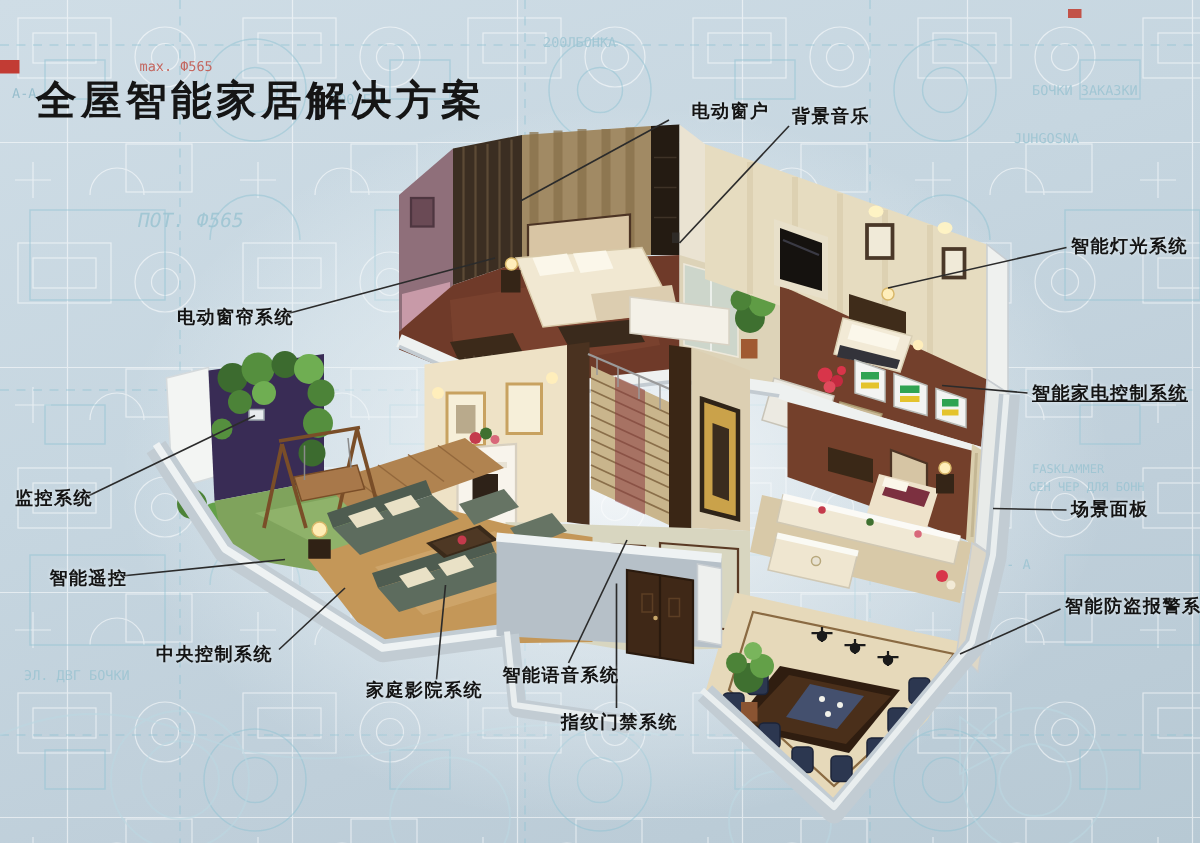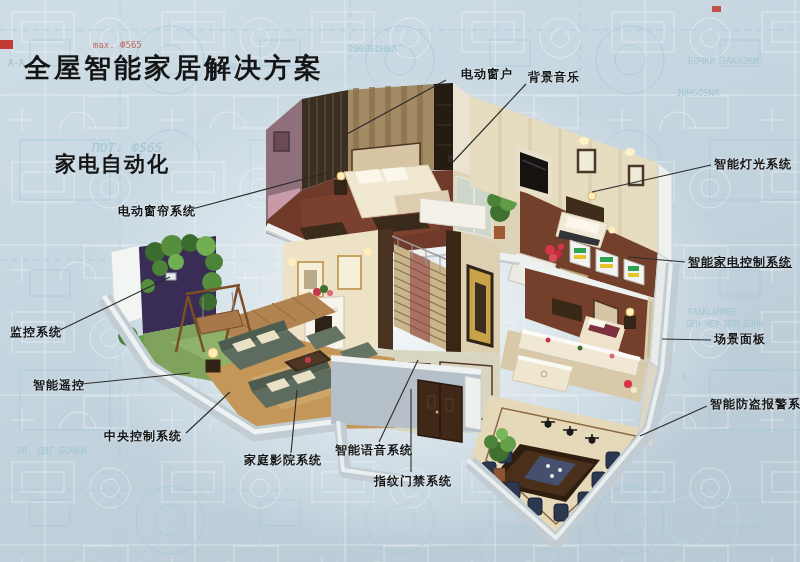--- a/index.html
+++ b/index.html
@@ -67,21 +67,21 @@
     </g>
     <rect x="0" y="40" width="13" height="9" fill="#c23c34"></rect>
     <rect x="712" y="6" width="9" height="6" fill="#c25248"></rect>
     <ellipse cx="410" cy="310" rx="330" ry="240" fill="url(#glow)"></ellipse>
   </svg>
 
   <div id="bgtext-layer">
       <div style="left: 8px; top: 58px; font-size: 9px; color: rgb(143, 185, 201);">A-A</div>
       <div style="left: 93px; top: 40px; font-size: 9px; color: rgb(194, 82, 72);">max. Ф565</div>
       <div style="left: 220px; top: 62px; font-size: 9px; color: rgb(156, 196, 210);">200-FA5</div>
-      <div style="left: 348px; top: 24px; font-size: 9px; color: rgb(156, 196, 210); margin-top: 20px;">200ЛБОНКА</div>
+      <div style="left: 362px; top: 24px; font-size: 9px; color: rgb(156, 196, 210);">200ЛБОНКА</div>
       <div style="left: 342px; top: 112px; font-size: 10px; color: rgb(156, 196, 210);">min. 820</div>
       <div style="left: 92px; top: 140px; font-size: 13px; color: rgb(156, 196, 210); font-style: italic;">ПОТ. Ф565</div>
       <div style="left: 676px; top: 88px; font-size: 9px; color: rgb(156, 196, 210);">JUHGOSNA</div>
       <div style="left: 688px; top: 56px; font-size: 9px; color: rgb(156, 196, 210);">БОЧКИ ЗАКАЗКИ</div>
       <div style="left: 688px; top: 308px; font-size: 8px; color: rgb(156, 196, 210);">FASKLAMMER</div>
       <div style="left: 686px; top: 320px; font-size: 8px; color: rgb(156, 196, 210);">GEH ЧЕР ДЛЯ БОНН</div>
       <div style="left: 660px; top: 372px; font-size: 9px; color: rgb(156, 196, 210);">A - A</div>
       <div style="left: 16px; top: 446px; font-size: 9px; color: rgb(156, 196, 210);">ЭЛ. ДВГ БОЧКИ</div>
     </div>
 
@@ -452,15 +452,14 @@
       <div class="callout" style="left: 104px; top: 428px;">中央控制系统</div>
       <div class="callout" style="left: 244px; top: 452px;">家庭影院系统</div>
       <div class="callout" style="left: 335px; top: 442px;">智能语音系统</div>
       <div class="callout" style="left: 374px; top: 473px;">指纹门禁系统</div>
       <div class="callout" style="left: 118px; top: 203px;">电动窗帘系统</div>
     </div>
 
   <div id="title-block">
     <div id="main-title">全屋智能家居解决方案</div>
   </div>
-  <div id="subtitle-2" class="subtitle">家电自动化</div>
 
 </div>
 
 </body></html>

